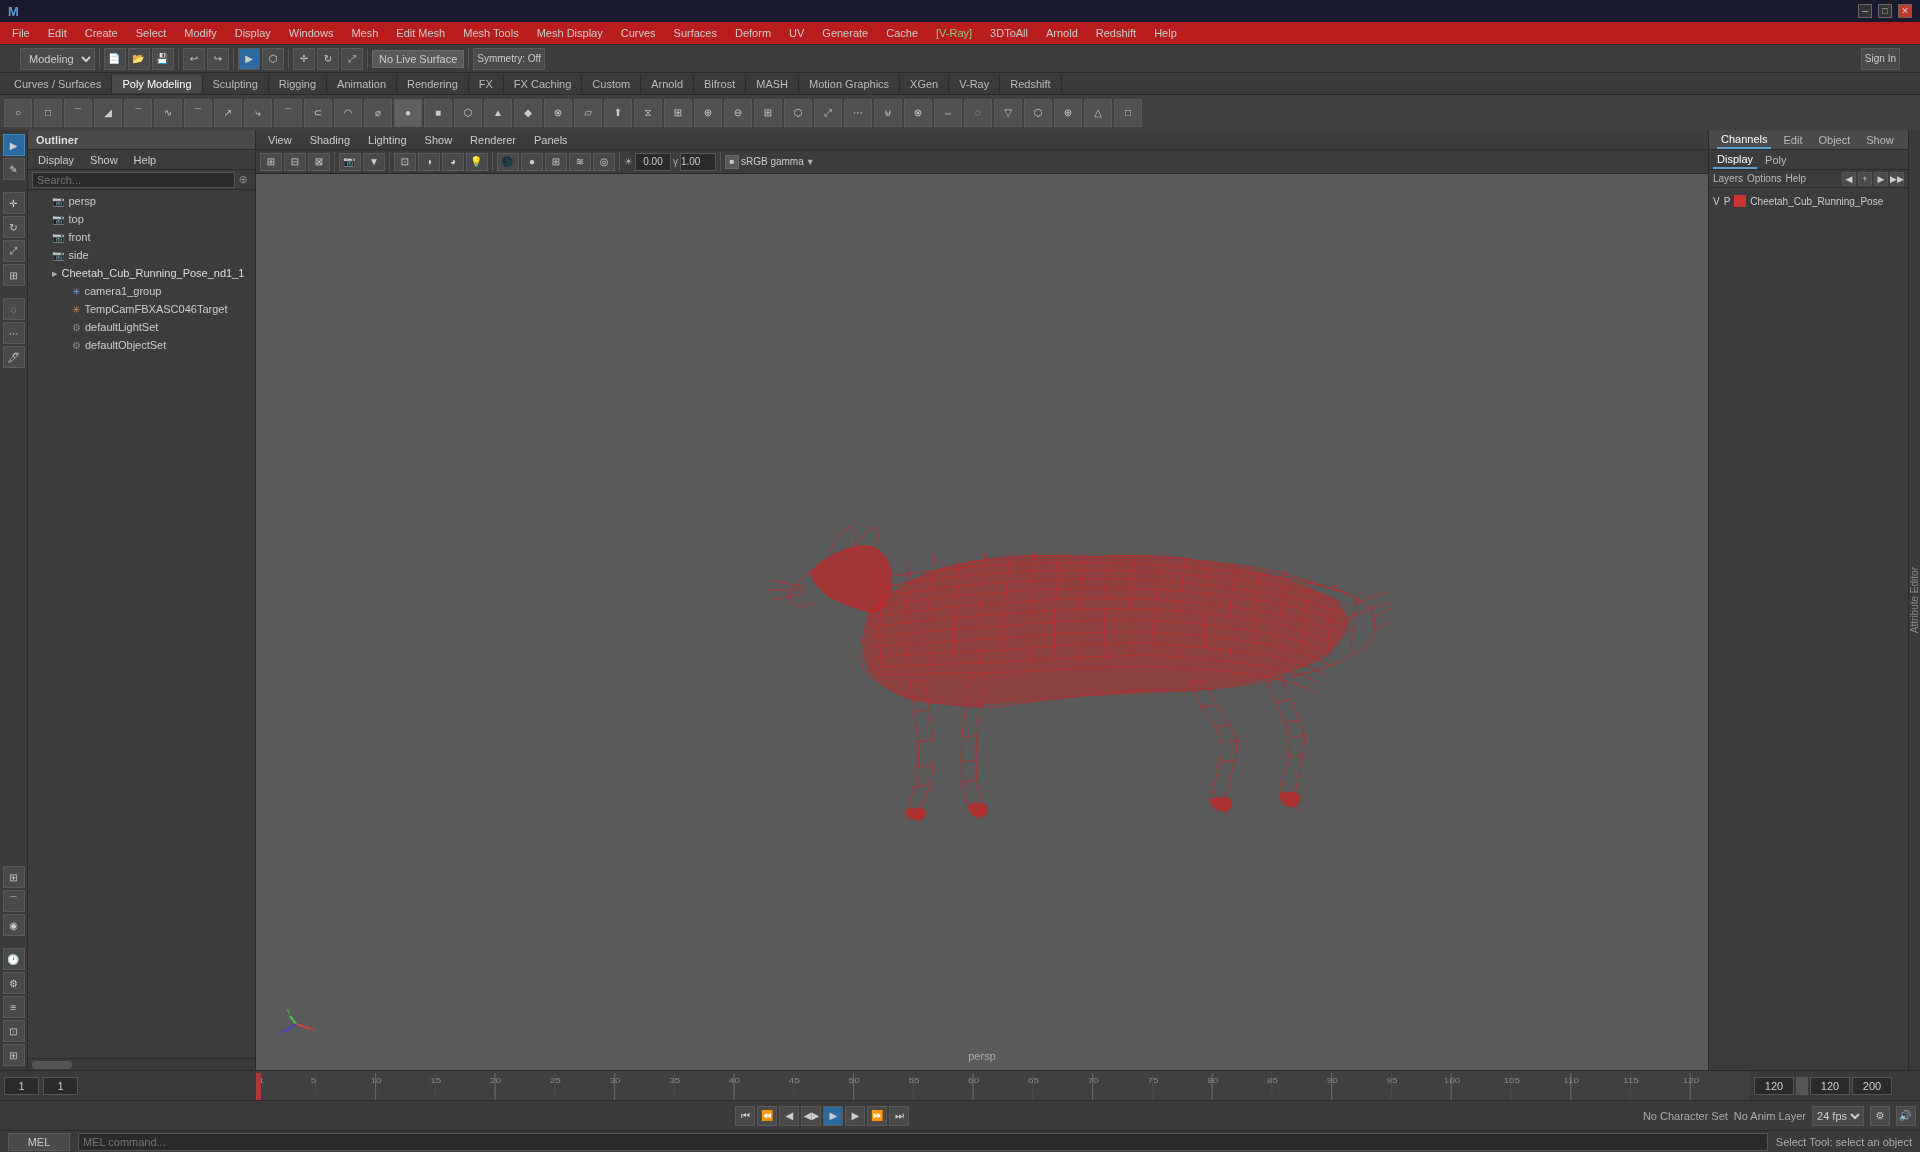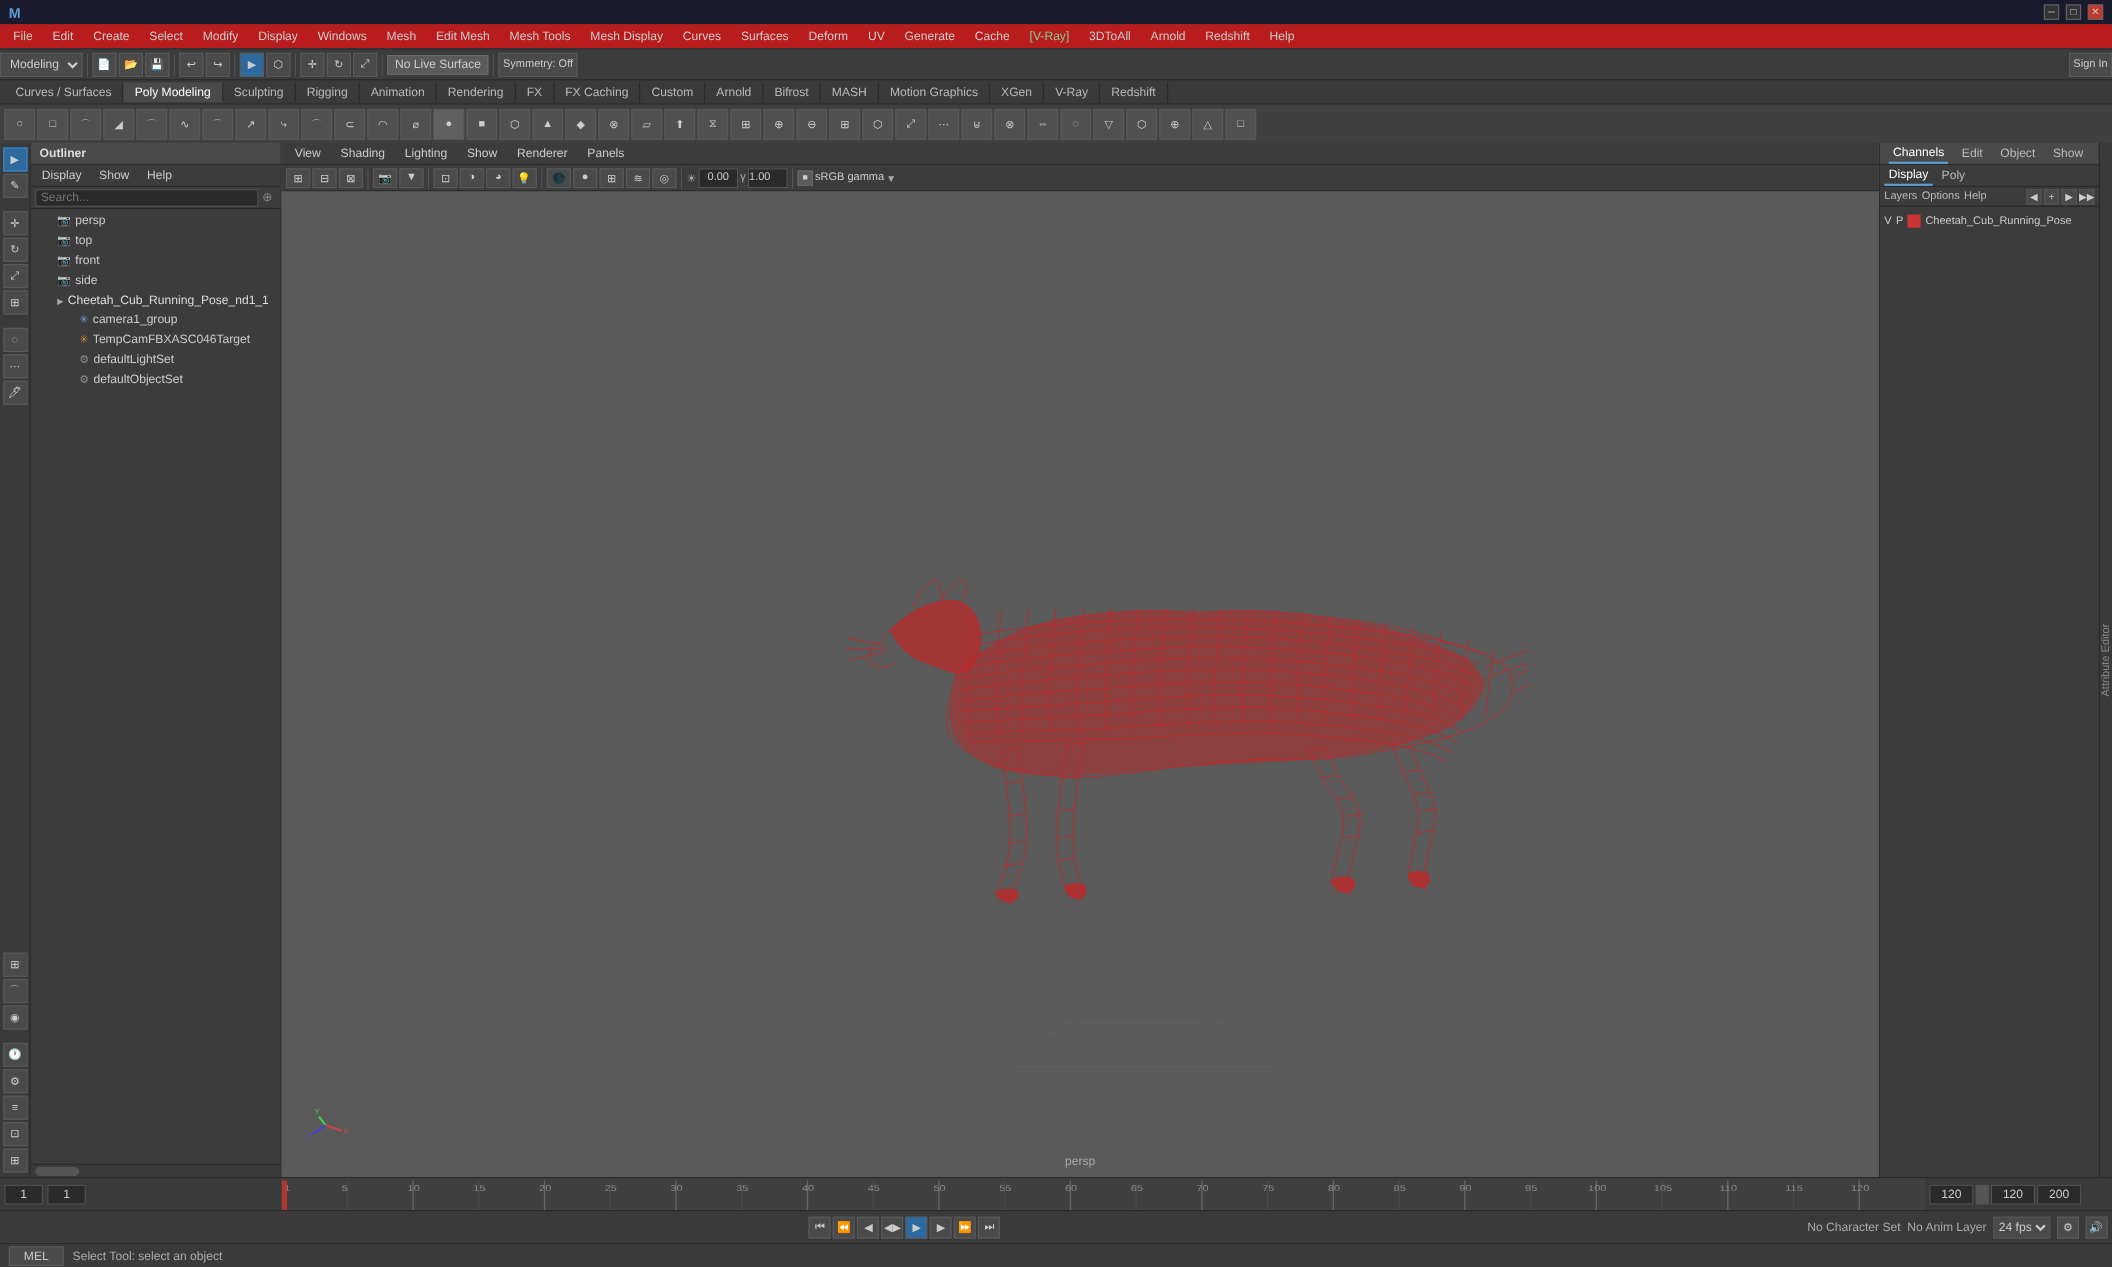--- a/index.html
+++ b/index.html
@@ -46,21 +46,21 @@
       white-space: nowrap;
     }
 
     
     #toolbar1 {
       width: 100%;
       height: 28px;
       background: #3c3c3c;
       display: flex;
       align-items: center;
-      padding: 0 0;
+      padding: 0 20px;
       gap: 2px;
       border-top: 1px solid #2a2a2a;
     }
     .toolbar-btn {
       height: 22px;
       min-width: 22px;
       background: #4a4a4a;
       border: 1px solid #5a5a5a;
       color: #ccc;
       cursor: pointer;
@@ -367,21 +367,21 @@
       background: #3a3a3a;
       display: flex;
       align-items: center;
       padding: 0 8px;
       gap: 8px;
       border-top: 1px solid #2a2a2a;
       font-size: 11px;
       color: #aaa;
     }
     #mel-label {
-      width: 50px;
+      width: 62px;
       background: #4a4a4a;
       height: 18px;
       display: flex;
       align-items: center;
       justify-content: center;
       font-size: 11px;
       color: #ccc;
       border: 1px solid #5a5a5a;
     }
     #command-input {
@@ -980,14 +980,15 @@
     <select style="height:20px;background:#4a4a4a;border:1px solid #555;color:#ccc;font-size:11px;text-align:right;">
       <option>24 fps</option>
     </select>
     <div class="playback-btn">⚙</div>
     <div class="playback-btn">🔊</div>
   </div>
 </div>
 
 <div id="statusbar">
   <div id="mel-label">MEL</div>
+  <input type="text" id="command-input" placeholder="MEL command..." style="">
   <span style="font-size:11px;color:#aaa;">Select Tool: select an object</span>
 </div>
 
 </body></html>

